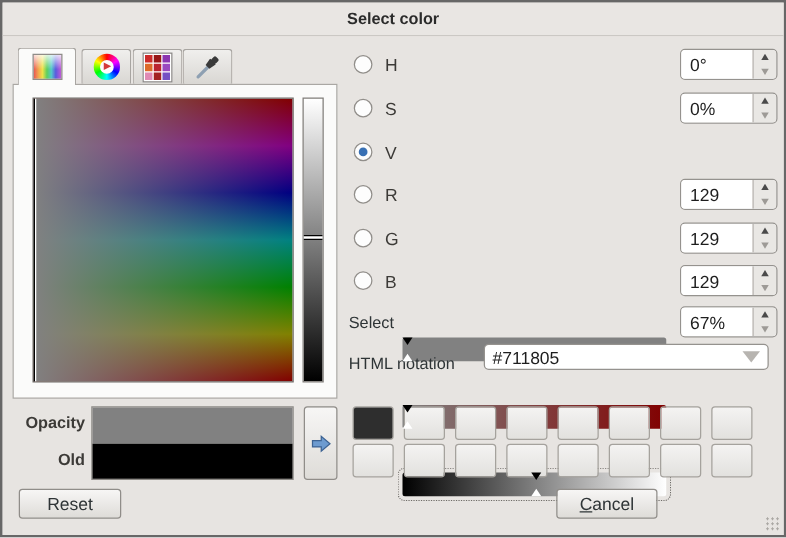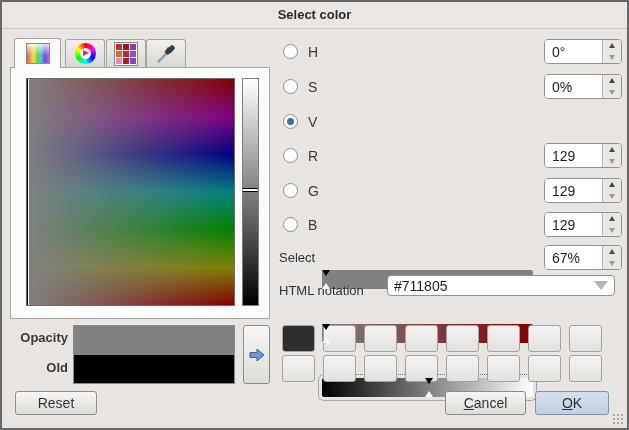--- a/index.html
+++ b/index.html
@@ -277,19 +277,16 @@
         <div class="abs pcell" style="left: 526px; top: 326px;"></div>
         <div class="abs pcell" style="left: 567px; top: 326px;"></div>
       </div>
 
     <div class="abs btn" style="left:443px;top:362px;width:81px;height:24px;">
       <span id="cancel-label"><span class="u">C</span>ancel</span>
     </div>
     <div class="abs btn" style="left:13px;top:362px;width:82px;height:24px;">
       <span>Reset</span>
     </div>
-    <div class="abs btn suggested" style="left:533px;top:362px;width:74px;height:24px;">
-      <span id="ok-label"><span class="u">O</span>K</span>
-    </div>
 
     <div class="abs grip"></div>
   </div>
 </div>
 
 </body></html>

